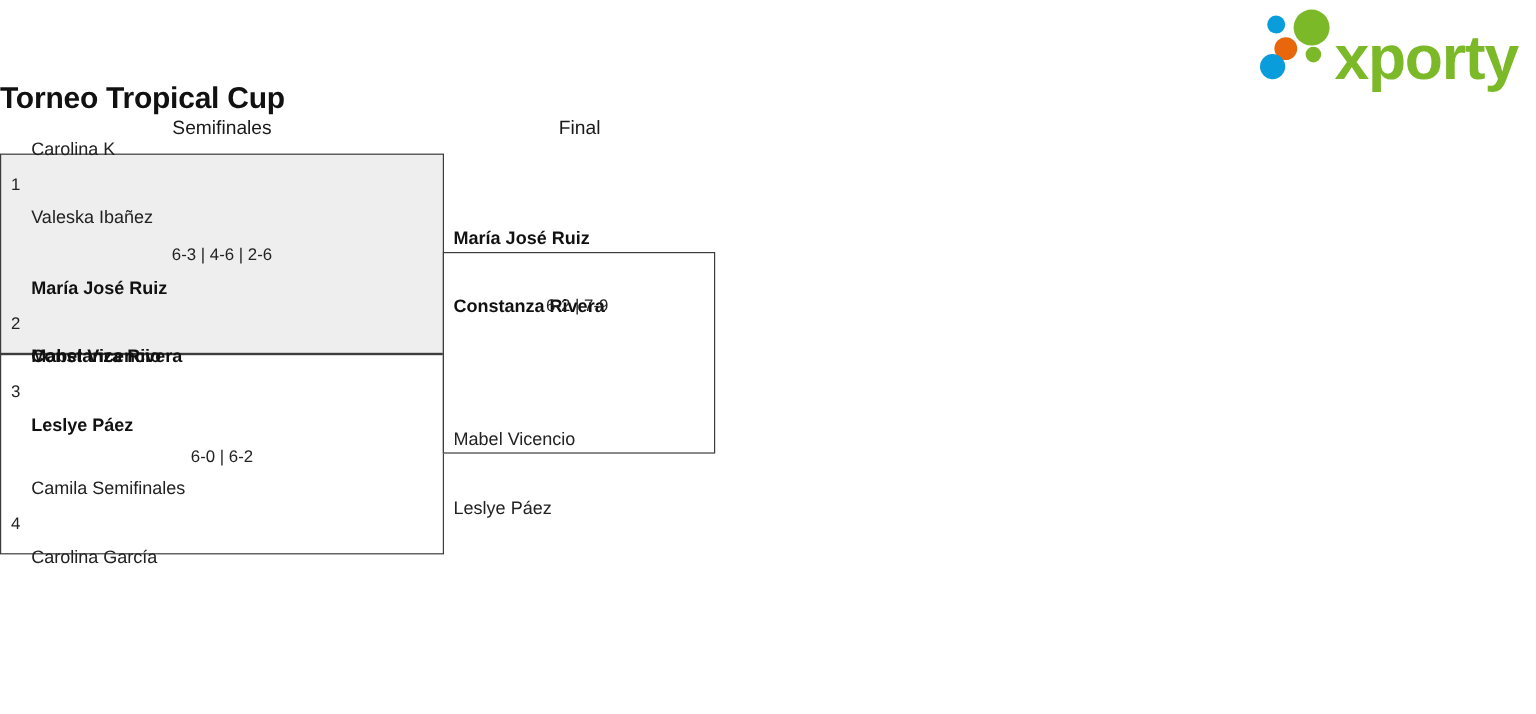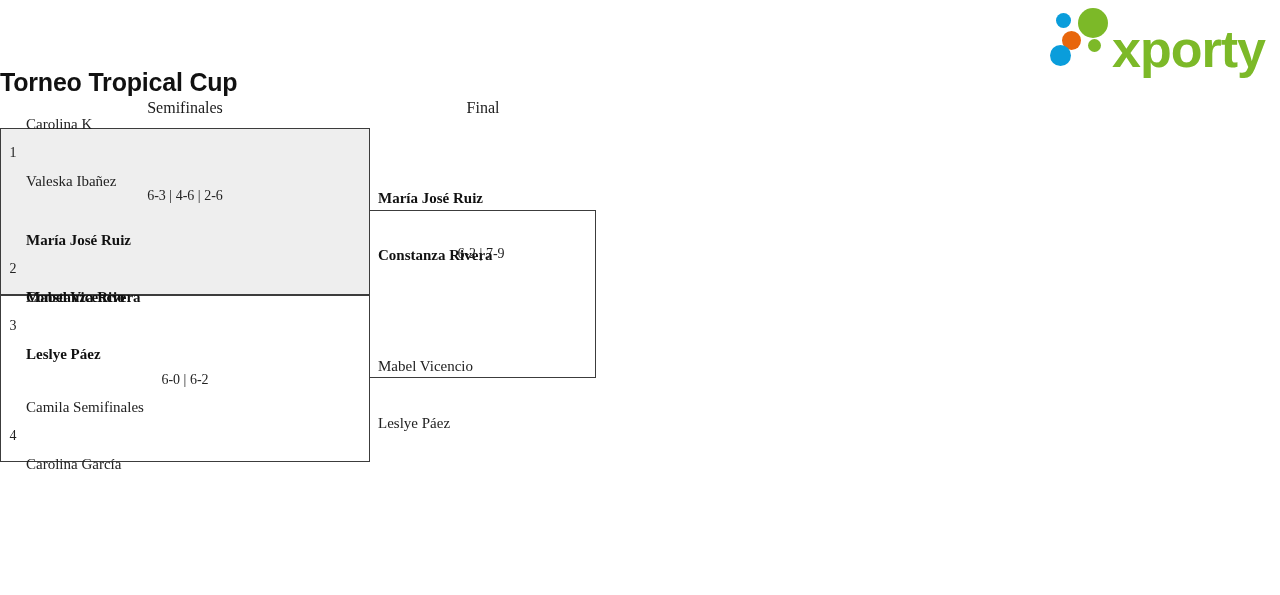--- a/index.html
+++ b/index.html
@@ -60,21 +60,21 @@
     left: 62px;
     top: 16px;
     font-size: 52px;
     line-height: 58px;
     font-weight: 700;
     color: #7cb928;
     letter-spacing: -1px;
   }
 
   
-  #bracket { position: absolute; left: 0; top: 0; width: 1111px; height: 595px; font-family: Liberation Serif, serif; }
+  #bracket { position: absolute; left: 0; top: 0; width: 1111px; height: 595px; }
 
   .round-header {
     position: absolute;
     font-size: 16px;
     font-weight: 400;
     color: #1a1a1a;
     text-align: center;
     line-height: 20px;
   }
   #round-header-semifinales { left: 0px;   top: 98px; width: 370px; }
@@ -123,21 +123,21 @@
   #competitor-sf2-bottom { left: 0px; top: 415px; width: 370px; height: 42px; }
 
   .score {
     position: absolute;
     font-size: 14px;
     line-height: 18px;
     color: #222222;
     text-align: center;
     white-space: pre;
   }
-  #score-semifinal-1 { left: 26px;  top: 187px; width: 318px; }
+  #score-semifinal-1 { left: 26px;  top: 203px; width: 318px; }
   #score-semifinal-2 { left: 26px;  top: 371px; width: 318px; }
   #score-final       { left: 378px; top: 245px; width: 206px; }
 
   
   .final-competitor {
     position: absolute;
     font-size: 15px;
     line-height: 19px;
     white-space: pre;
     color: #222222;

